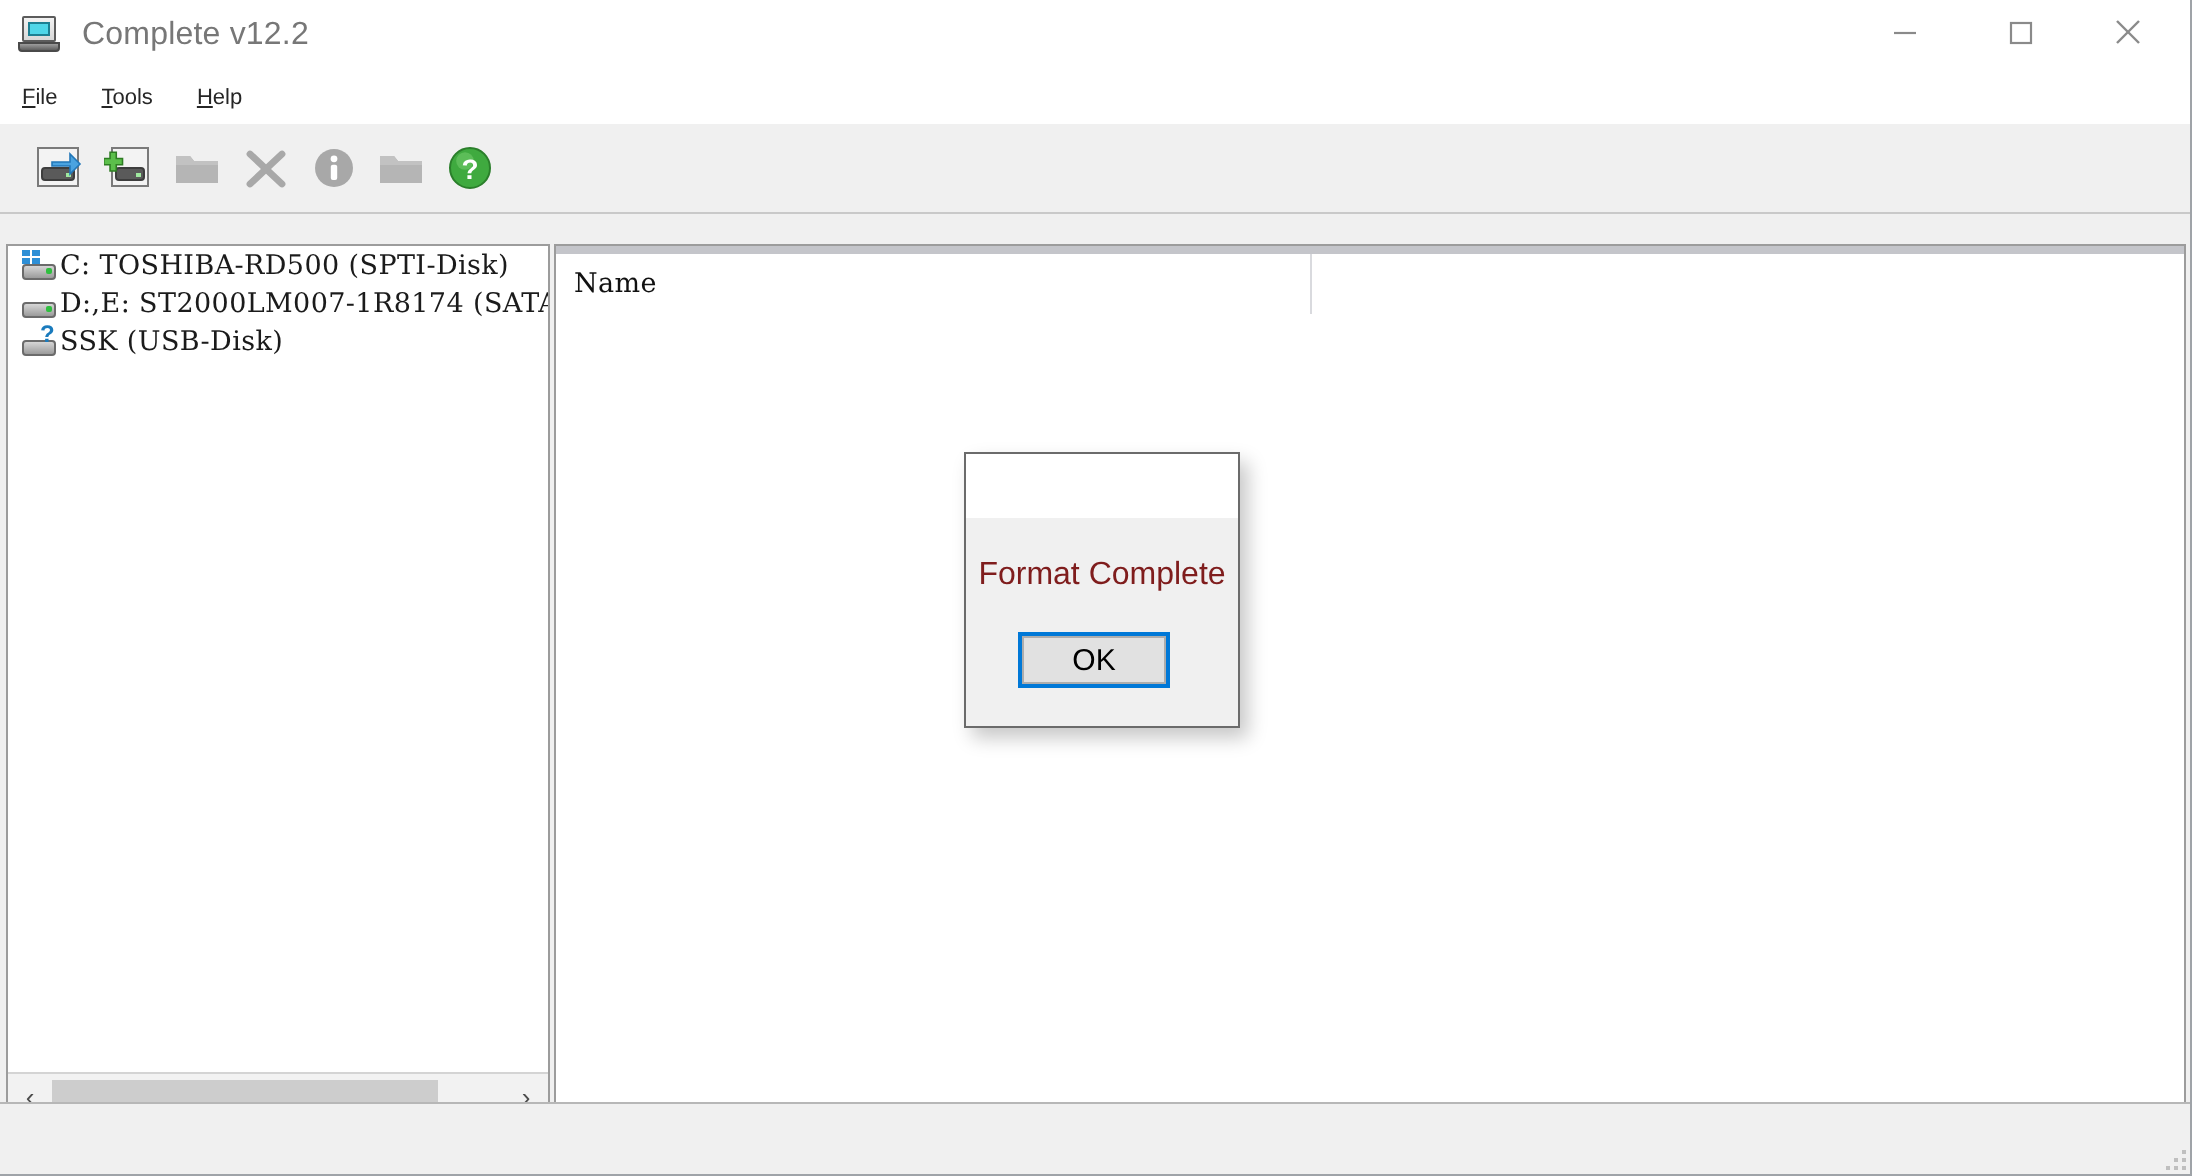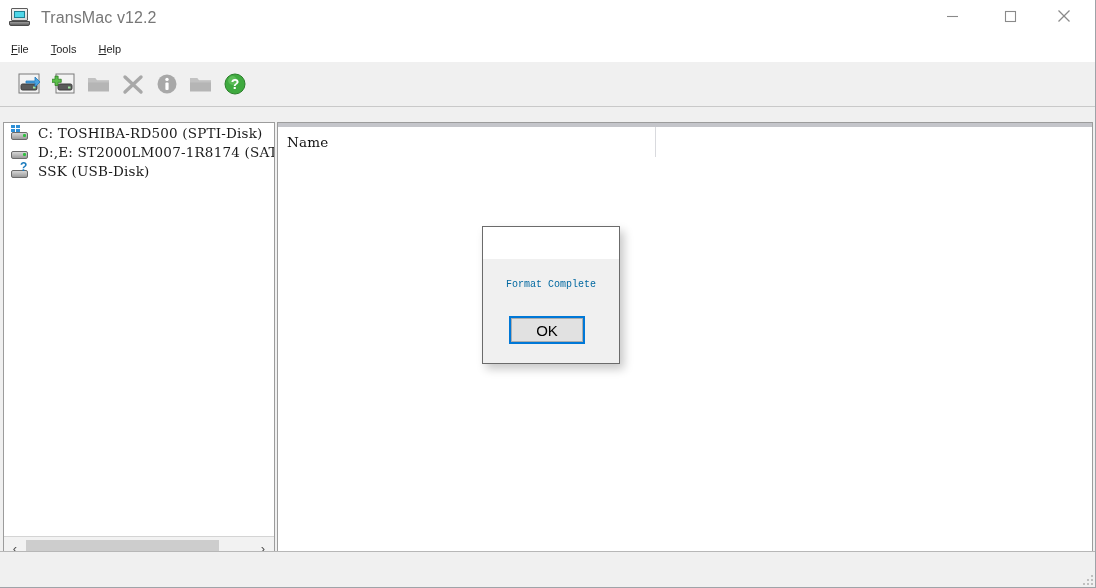--- a/index.html
+++ b/index.html
@@ -167,21 +167,21 @@
     height: 19px;
     display: flex;
     align-items: center;
     padding-left: 7px;
     white-space: nowrap;
   }
   .tree-label {
     font-family: "DejaVu Serif", "Liberation Serif", serif;
     font-size: 13.5px;
     color: #1b1b1b;
-    margin-left: 10px;
+    margin-left: 2px;
     letter-spacing: 0.2px;
   }
   .drv-icon {
     width: 17px;
     height: 16px;
     position: relative;
     flex: 0 0 auto;
   }
   .drv-icon .body {
     position: absolute;
@@ -348,23 +348,23 @@
     width: 100%;
     height: 32px;
     background: #ffffff;
     box-sizing: border-box;
   }
   #dialog-message {
     position: absolute;
     left: 0; top: 52px;
     width: 100%;
     text-align: center;
-    font-size: 10px;
-    color: #0369a1;
-    font-family: Liberation Mono, monospace;
+    font-size: 16px;
+    color: #7f1d1d;
+    font-family: Liberation Sans, sans-serif;
   }
   #dialog-ok {
     position: absolute;
     left: 26px;
     top: 89px;
     width: 76px;
     height: 28px;
     background: #e1e1e1;
     border: 2px solid #0078d7;
     box-sizing: border-box;
@@ -390,21 +390,21 @@
 <body>
 
 <div id="app-window">
 
   <div id="title-bar">
     <div id="app-icon">
       <div class="mon-body"></div>
       <div class="mon-screen"></div>
       <div class="mon-base"></div>
     </div>
-    <div id="title-text">TransMac v12.2</div>
+    <div id="title-text">Complete v12.2</div>
 
     <div class="win-btn" id="btn-minimize">
       <svg width="13" height="13" viewBox="0 0 13 13">
         <line x1="1" y1="6.5" x2="12" y2="6.5" stroke="#8a8a8a" stroke-width="1.1"></line>
       </svg>
     </div>
     <div class="win-btn" id="btn-maximize">
       <svg width="13" height="13" viewBox="0 0 13 13">
         <rect x="1.5" y="1.5" width="10" height="10" fill="none" stroke="#8a8a8a" stroke-width="1.1"></rect>
       </svg>

